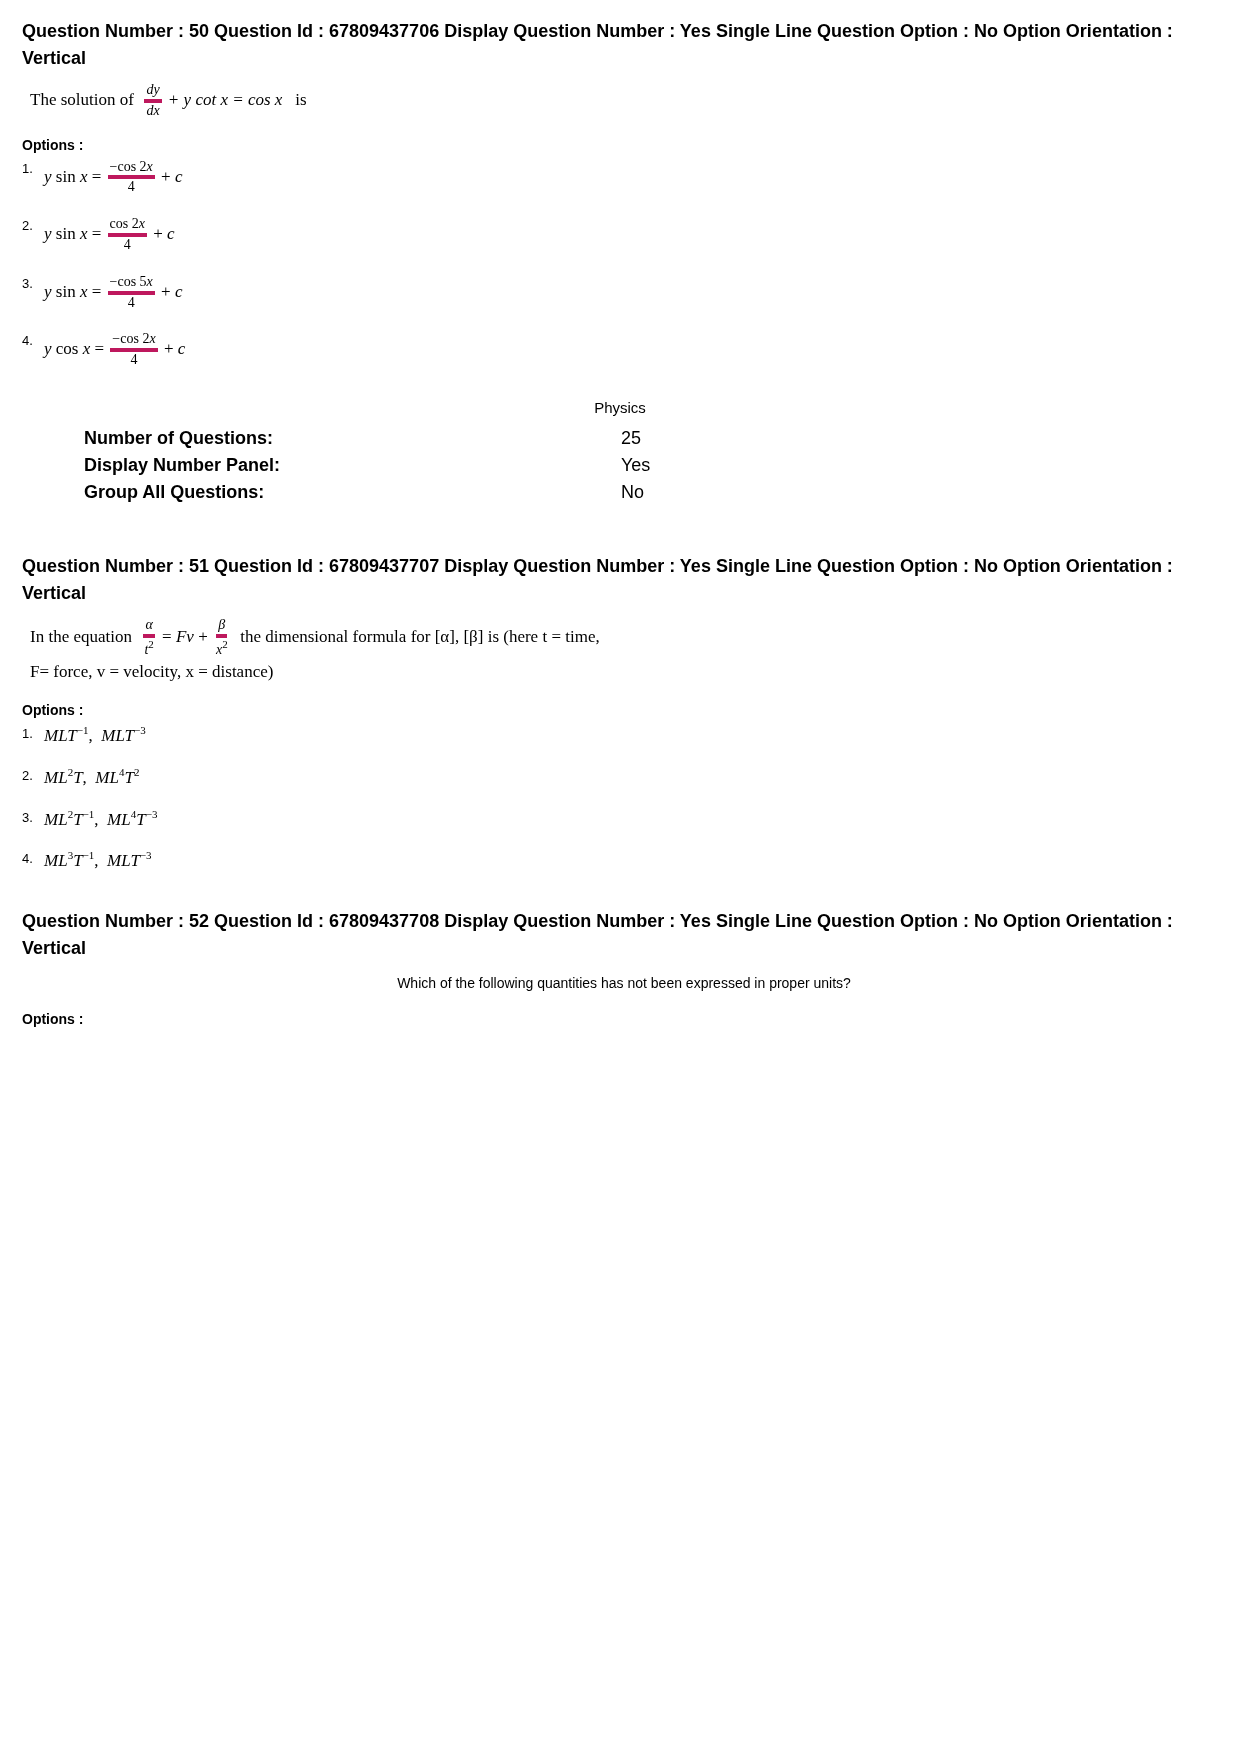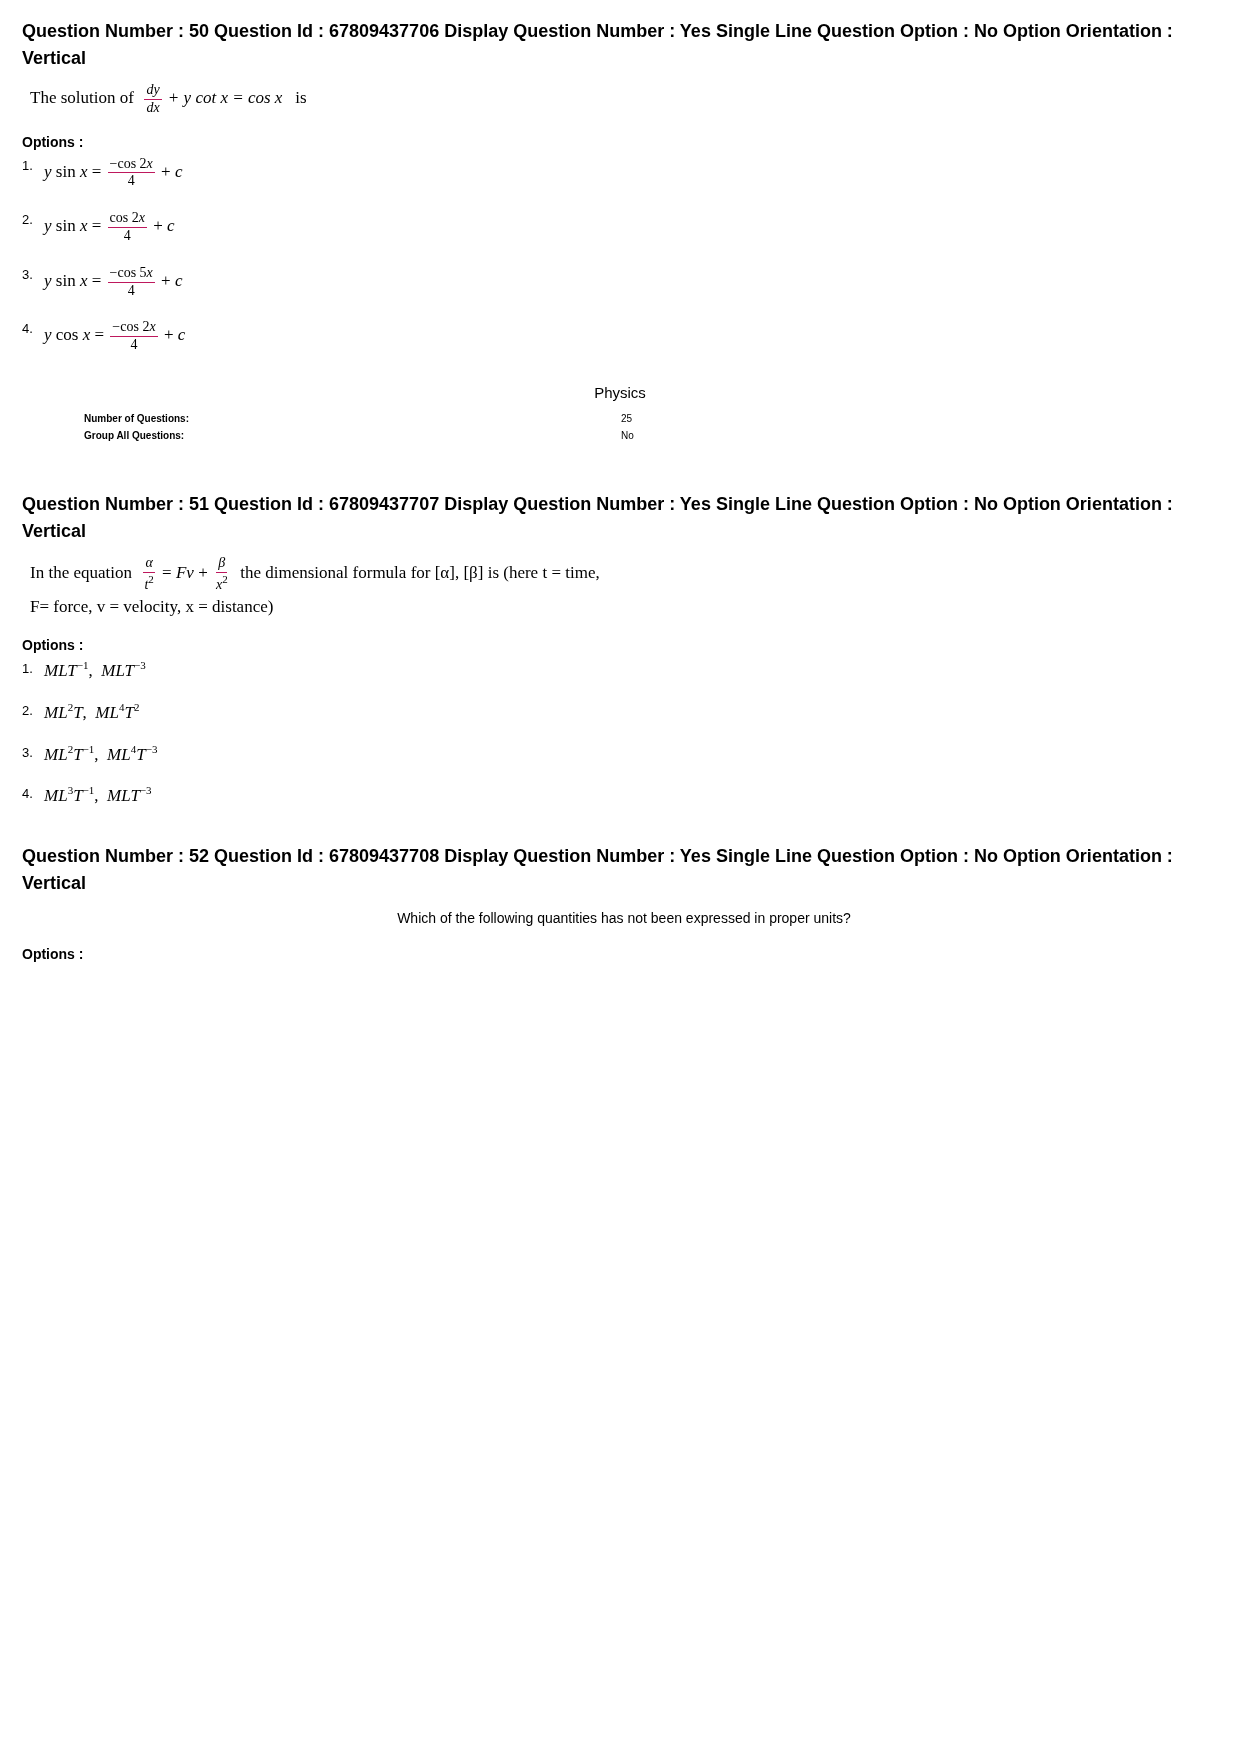--- a/index.html
+++ b/index.html
@@ -49,21 +49,21 @@
     .section-title {
       font-family: Arial, sans-serif;
       font-size: 15px;
       font-weight: normal;
       text-align: center;
       margin-bottom: 10px;
     }
     .section-table {
       width: 100%;
       font-family: Arial, sans-serif;
-      font-size: 10px;
+      font-size: 18px;
     }
     .section-table tr td:first-child {
       font-weight: bold;
       padding-left: 60px;
       padding-bottom: 4px;
       width: 50%;
     }
     .section-table tr td:last-child {
       padding-bottom: 4px;
       margin-left: 14px;
@@ -76,21 +76,21 @@
     }
     .fraction {
       display: inline-flex;
       flex-direction: column;
       align-items: center;
       vertical-align: middle;
       margin: 0 2px;
       font-size: 14px;
     }
     .fraction .num {
-      border-bottom: 1px solid #be185d;
+      border-bottom: 4px solid #be185d;
       padding: 0 2px;
       line-height: 1.2;
     }
     .fraction .den {
       padding: 0 2px;
       line-height: 1.2;
     }
     .q-body-text {
       font-size: 17px;
       line-height: 1.6;
@@ -178,20 +178,24 @@
 
 <div class="section-divider">
   <div class="section-title">Physics</div>
   <table class="section-table">
     <tbody>
         <tr>
       <td>Number of Questions:</td>
       <td>25</td>
     </tr>
     <tr>
+      <td>Display Number Panel:</td>
+      <td>Yes</td>
+    </tr>
+    <tr>
       <td>Group All Questions:</td>
       <td>No</td>
     </tr>
   </tbody>
     </table>
 </div>
 
 <br><br>
 
 

